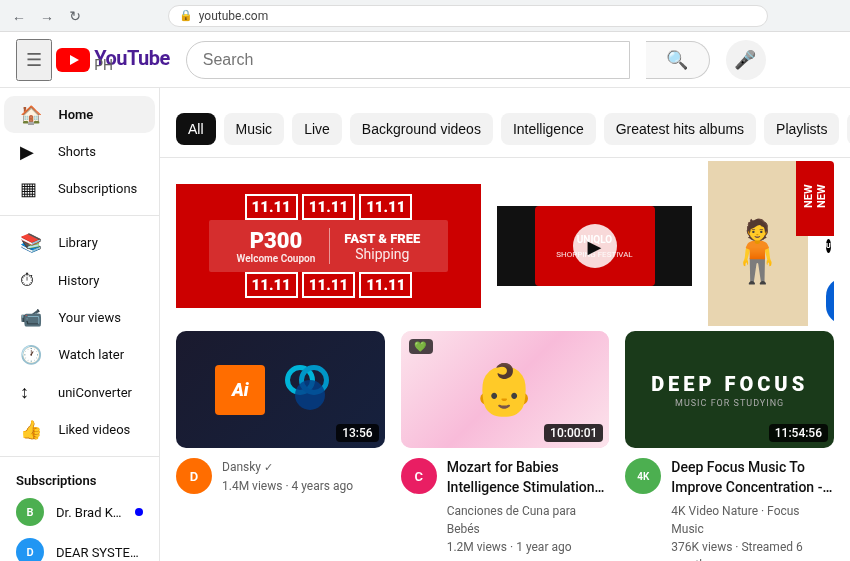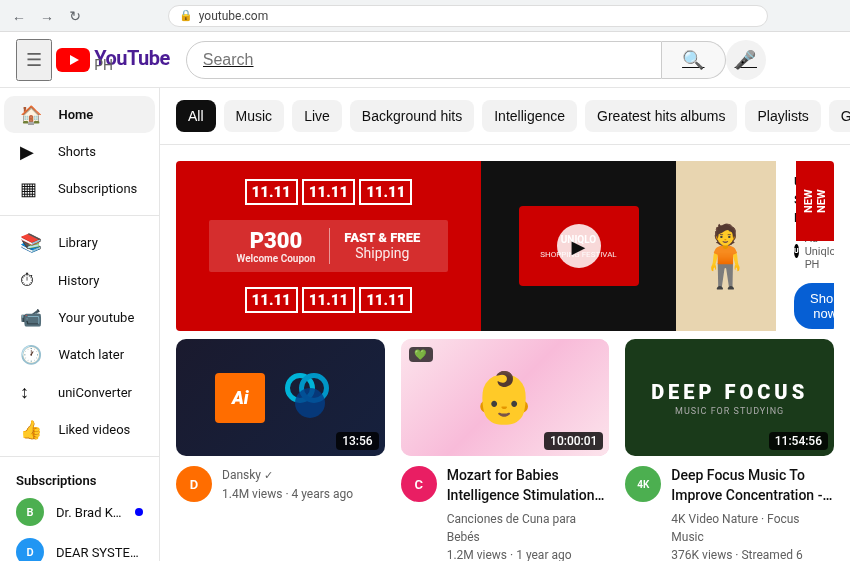--- a/index.html
+++ b/index.html
@@ -15,21 +15,21 @@
     
     .yt-app { display: flex; flex-direction: column; height: calc(561px - 32px); }
     .yt-header { height: 56px; display: flex; align-items: center; padding: 0 16px; gap: 16px; border-bottom: 1px solid #e5e5e5; position: relative; z-index: 10; }
     .yt-logo-area { display: flex; align-items: center; gap: 4px; min-width: 140px; }
     .hamburger { font-size: 18px; cursor: pointer; color: #606060; padding: 8px; }
     .yt-logo { display: flex; align-items: center; gap: 4px; text-decoration: none; }
     .yt-logo-icon { width: 34px; height: 24px; }
     .yt-logo-text { font-size: 20px; font-weight: 700; color: #4c1d95; letter-spacing: -0.5px; }
     .yt-logo-country { font-size: 14px; color: #606060; margin-top: -10px; }
 
-    .yt-search-area { flex: 1; display: flex; align-items: center; gap: 0; max-width: 580px; text-decoration: underline; }
+    .yt-search-area { flex: 1; display: flex; align-items: center; gap: 16px; max-width: 580px; }
     .search-box { flex: 1; height: 38px; border: 1px solid #ccc; border-radius: 20px 0 0 20px; padding: 0 16px; font-size: 16px; color: #606060; outline: none; }
     .search-btn { width: 64px; height: 38px; background: #f8f8f8; border: 1px solid #ccc; border-left: none; border-radius: 0 20px 20px 0; cursor: pointer; display: flex; align-items: center; justify-content: center; color: #606060; font-size: 18px; }
     .mic-btn { width: 40px; height: 40px; border-radius: 50%; background: #f2f2f2; border: none; cursor: pointer; display: flex; align-items: center; justify-content: center; font-size: 18px; color: #0f0f0f; }
 
     
     .yt-main { display: flex; flex: 1; overflow: hidden; }
 
     
     .yt-sidebar { width: 160px; min-width: 160px; overflow-y: auto; padding: 8px 0; border-right: 1px solid #e5e5e5; background: #fff; }
     .sidebar-item { display: flex; align-items: center; gap: 16px; padding: 8px 16px; cursor: pointer; border-radius: 10px; margin: 0 4px; }
@@ -40,21 +40,21 @@
     .sidebar-section-title { font-size: 13px; font-weight: 600; padding: 8px 16px 4px; color: #0f0f0f; }
     .subscription-item { display: flex; align-items: center; gap: 12px; padding: 6px 16px; cursor: pointer; }
     .sub-avatar { width: 28px; height: 28px; border-radius: 50%; display: flex; align-items: center; justify-content: center; font-size: 11px; font-weight: 600; color: #fff; flex-shrink: 0; }
     .sub-name { font-size: 13px; white-space: nowrap; overflow: hidden; text-overflow: ellipsis; max-width: 95px; }
     .sub-dot { width: 8px; height: 8px; background: blue; border-radius: 50%; margin-left: auto; flex-shrink: 0; }
 
     
     .yt-content { flex: 1; overflow-y: auto; padding: 0; }
 
     
-    .filter-chips { display: flex; gap: 8px; padding: 12px 16px; overflow-x: auto; white-space: nowrap; position: sticky; top: 0; background: #fff; z-index: 5; border-bottom: 1px solid #e5e5e5; }
+    .filter-chips { display: flex; gap: 8px; padding: 12px 16px; overflow-x: auto; white-space: nowrap; position: sticky; top: 13px; background: #fff; z-index: 5; border-bottom: 1px solid #e5e5e5; }
     .filter-chips::-webkit-scrollbar { display: none; }
     .chip { height: 32px; padding: 0 12px; border-radius: 8px; border: none; cursor: pointer; font-size: 14px; background: #f2f2f2; color: #0f0f0f; white-space: nowrap; }
     .chip.active { background: #0f0f0f; color: #fff; }
 
     
     .videos-grid { padding: 16px; }
     .shop-now-btn { background: #065fd4; color: #fff; border: none; border-radius: 18px; padding: 8px 16px; font-size: 13px; font-weight: 500; cursor: pointer; align-self: flex-start; }
 
     
     .video-cards { display: grid; grid-template-columns: repeat(3, 1fr); gap: 16px; margin-bottom: 16px; }
@@ -143,21 +143,21 @@
       <div class="sidebar-item">
         <span class="sidebar-icon">📚</span>
         <span class="sidebar-label">Library</span>
       </div>
       <div class="sidebar-item">
         <span class="sidebar-icon">⏱</span>
         <span class="sidebar-label">History</span>
       </div>
       <div class="sidebar-item">
         <span class="sidebar-icon">📹</span>
-        <span class="sidebar-label">Your youtube</span>
+        <span class="sidebar-label">Your views</span>
       </div>
       <div class="sidebar-item">
         <span class="sidebar-icon">🕐</span>
         <span class="sidebar-label">Watch later</span>
       </div>
       <div class="sidebar-item">
         <span class="sidebar-icon">↕</span>
         <span class="sidebar-label">uniConverter</span>
       </div>
       <div class="sidebar-item">
@@ -180,31 +180,31 @@
       </div>
 
     </div>
 
     <div class="yt-content">
 
       <div class="filter-chips">
         <button class="chip active">All</button>
         <button class="chip">Music</button>
         <button class="chip">Live</button>
-        <button class="chip">Background hits</button>
+        <button class="chip">Background videos</button>
         <button class="chip">Intelligence</button>
         <button class="chip">Greatest hits albums</button>
         <button class="chip">Playlists</button>
         <button class="chip">Graphic design</button>
 
       </div>
 
       <div class="videos-grid">
 
-        <div style="display:flex; margin-bottom:8px; gap:0; border-radius:4px; overflow:hidden; height:170px; position:relative;">
+        <div style="display:flex; margin-bottom:0; gap:16px; border-radius:4px; overflow:hidden; height:170px; position:relative;align-items:center;">
 
           <div style="width:305px; flex-shrink:0; background:#cc0000; display:flex; flex-direction:column; align-items:center; justify-content:space-around; padding:10px 6px; overflow:hidden;">
             <div style="display:flex; gap:4px; align-items:center;">
               <span style="border:2.5px solid #fff; padding:2px 5px; font-size:15px; font-weight:900; color:#fff;">11.11</span>
               <span style="border:2.5px solid #fff; padding:2px 5px; font-size:15px; font-weight:900; color:#fff;">11.11</span>
               <span style="border:2.5px solid #fff; padding:2px 5px; font-size:15px; font-weight:900; color:#fff;">11.11</span>
             </div>
             <div style="background:rgba(255,255,255,0.18); display:flex; align-items:center; gap:14px; padding:8px 28px; border-radius:2px;">
               <div style="text-align:center;">
                 <div style="font-size:22px; font-weight:900; color:#fff;">P300</div>

